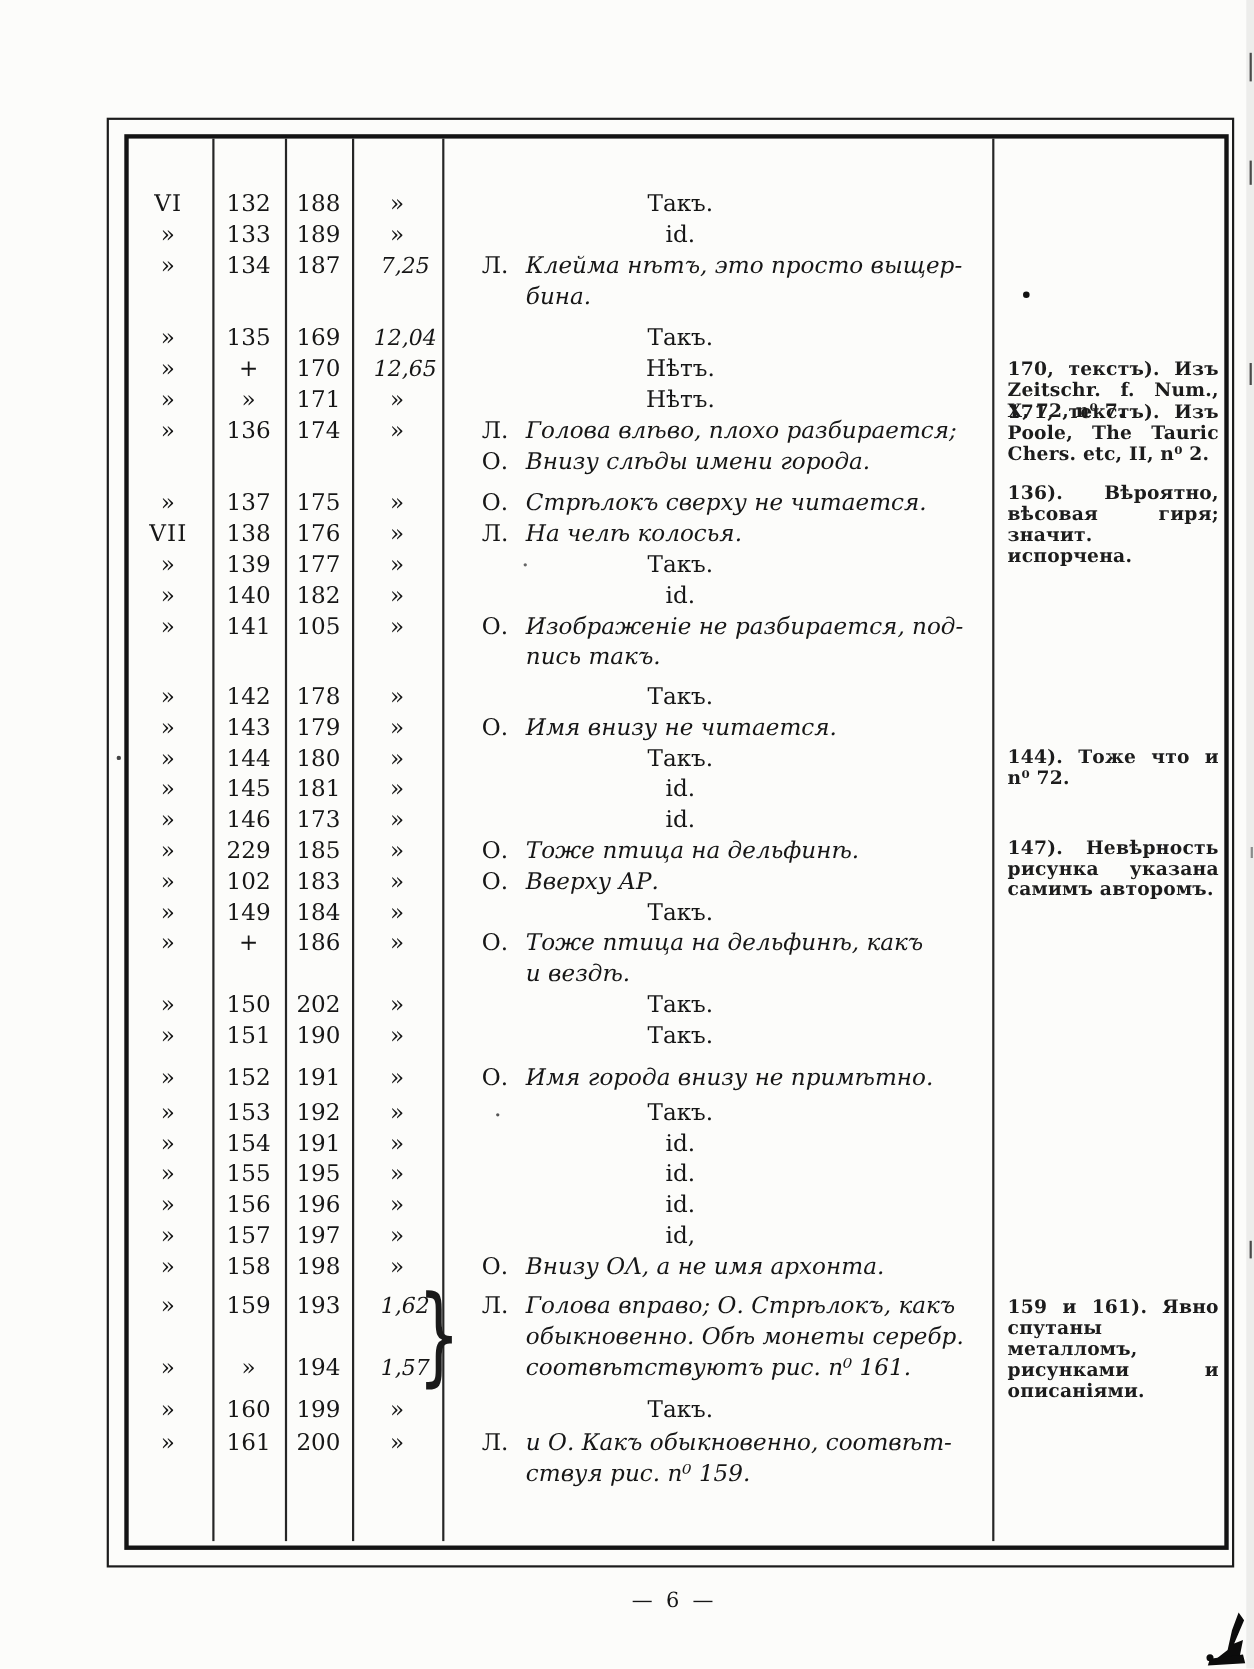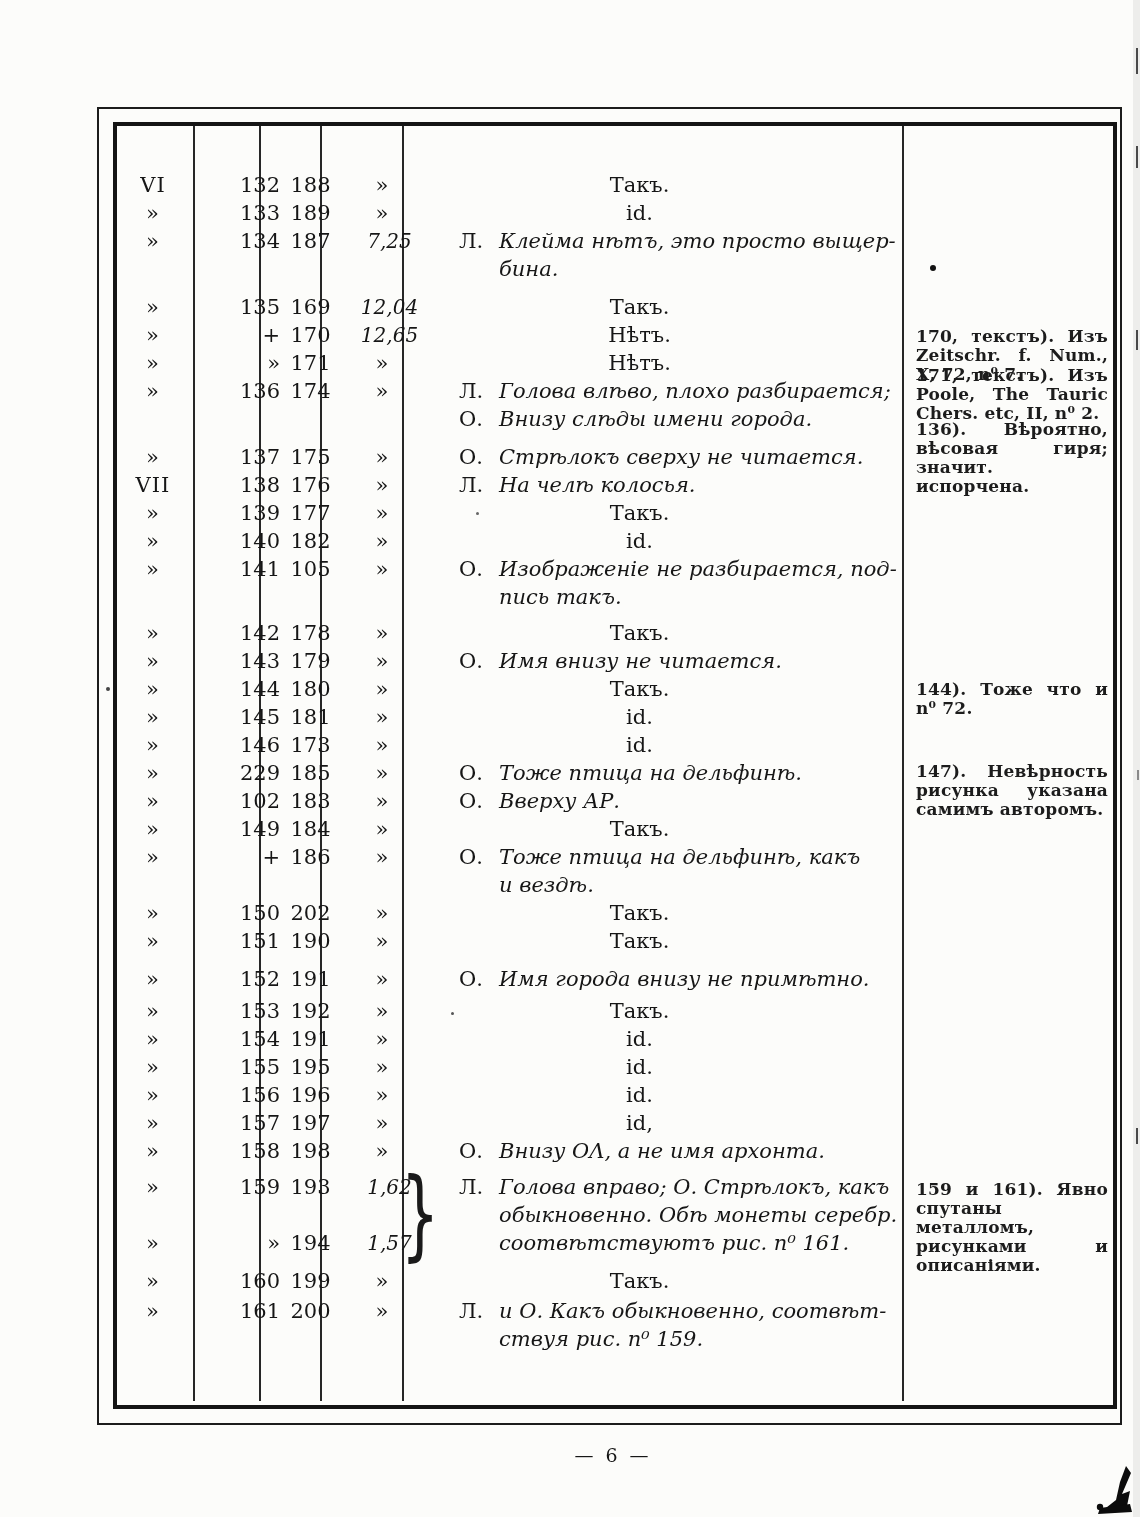--- a/index.html
+++ b/index.html
@@ -13,37 +13,37 @@
     border:2px solid #1c1c1c;}
   .inner-frame{position:absolute; left:113px; top:122px; width:996px; height:1279px;
     border:4px solid #141414;}
   
   .vline{position:absolute; top:126px; height:1275px; width:1.6px; background:#262626;}
   .vl-1{left:193px;} .vl-2{left:259px;} .vl-3{left:320px;} .vl-4{left:402px;} .vl-5{left:902px;}
   
   .tbody{position:absolute; left:113px; top:171px; width:814px;}
   .trow{display:flex; align-items:flex-start; line-height:28px; font-size:21px;}
   .c-plate{width:80px; text-align:center; flex:none; letter-spacing:1px;}
-  .c-cat{width:66px; text-align:right; flex:none;padding-left:21px;}
+  .c-cat{width:66px; text-align:center; flex:none;}
   .c-ref{width:61px; text-align:center; flex:none;}
   .c-w{width:82px; text-align:center; flex:none; position:relative;}
   .c-desc{width:499px; flex:none; position:relative;}
   .cl{height:28px; line-height:28px;}
   .wnum{font-style:italic; font-size:20px;padding-left:15px;}
   .dcenter{text-align:center; padding-right:66px;}
   .dline{display:flex; padding-left:36px;}
   .dprefix{width:40px; flex:none;}
   .dtext{white-space:pre-line; flex:1;font-style:italic;}
   .brace{position:absolute; right:-16px; top:-9px; font-size:98px; line-height:100px;
     font-family:"DejaVu Sans", sans-serif; transform:scaleX(.62); transform-origin:center right;
     color:#1a1a1a; font-weight:normal;}
   
   .note{position:absolute; left:916px; width:192px; font-size:17px; line-height:19px;
     font-weight:bold; text-align:justify; color:#1c1c1c; letter-spacing:.2px;}
-  .n-1{top:327px;} .n-2{top:366px;} .n-3{top:420px;} .n-4{top:680px;} .n-5{top:762px;} .n-6{top:1180px;}
+  .n-1{top:327px;} .n-2{top:366px;} .n-3{top:440px;} .n-4{top:680px;} .n-5{top:762px;} .n-6{top:1180px;}
   
   .footer{position:absolute; left:113px; top:1444px; width:1000px; text-align:center;
     font-size:19px; letter-spacing:3px;}
   
   .dot{position:absolute; border-radius:50%; background:#111;}
   .d1{left:930px; top:265px; width:6px; height:6px;}
   .d2{left:106px; top:687px; width:4px; height:4px; background:#444;}
   .d3{left:451px; top:1012px; width:3px; height:3px; background:#555;}
   .d4{left:476px; top:512px; width:3px; height:3px; background:#666;}
   .edge-tick{position:absolute; width:2px; background:#4a4a4a;}

